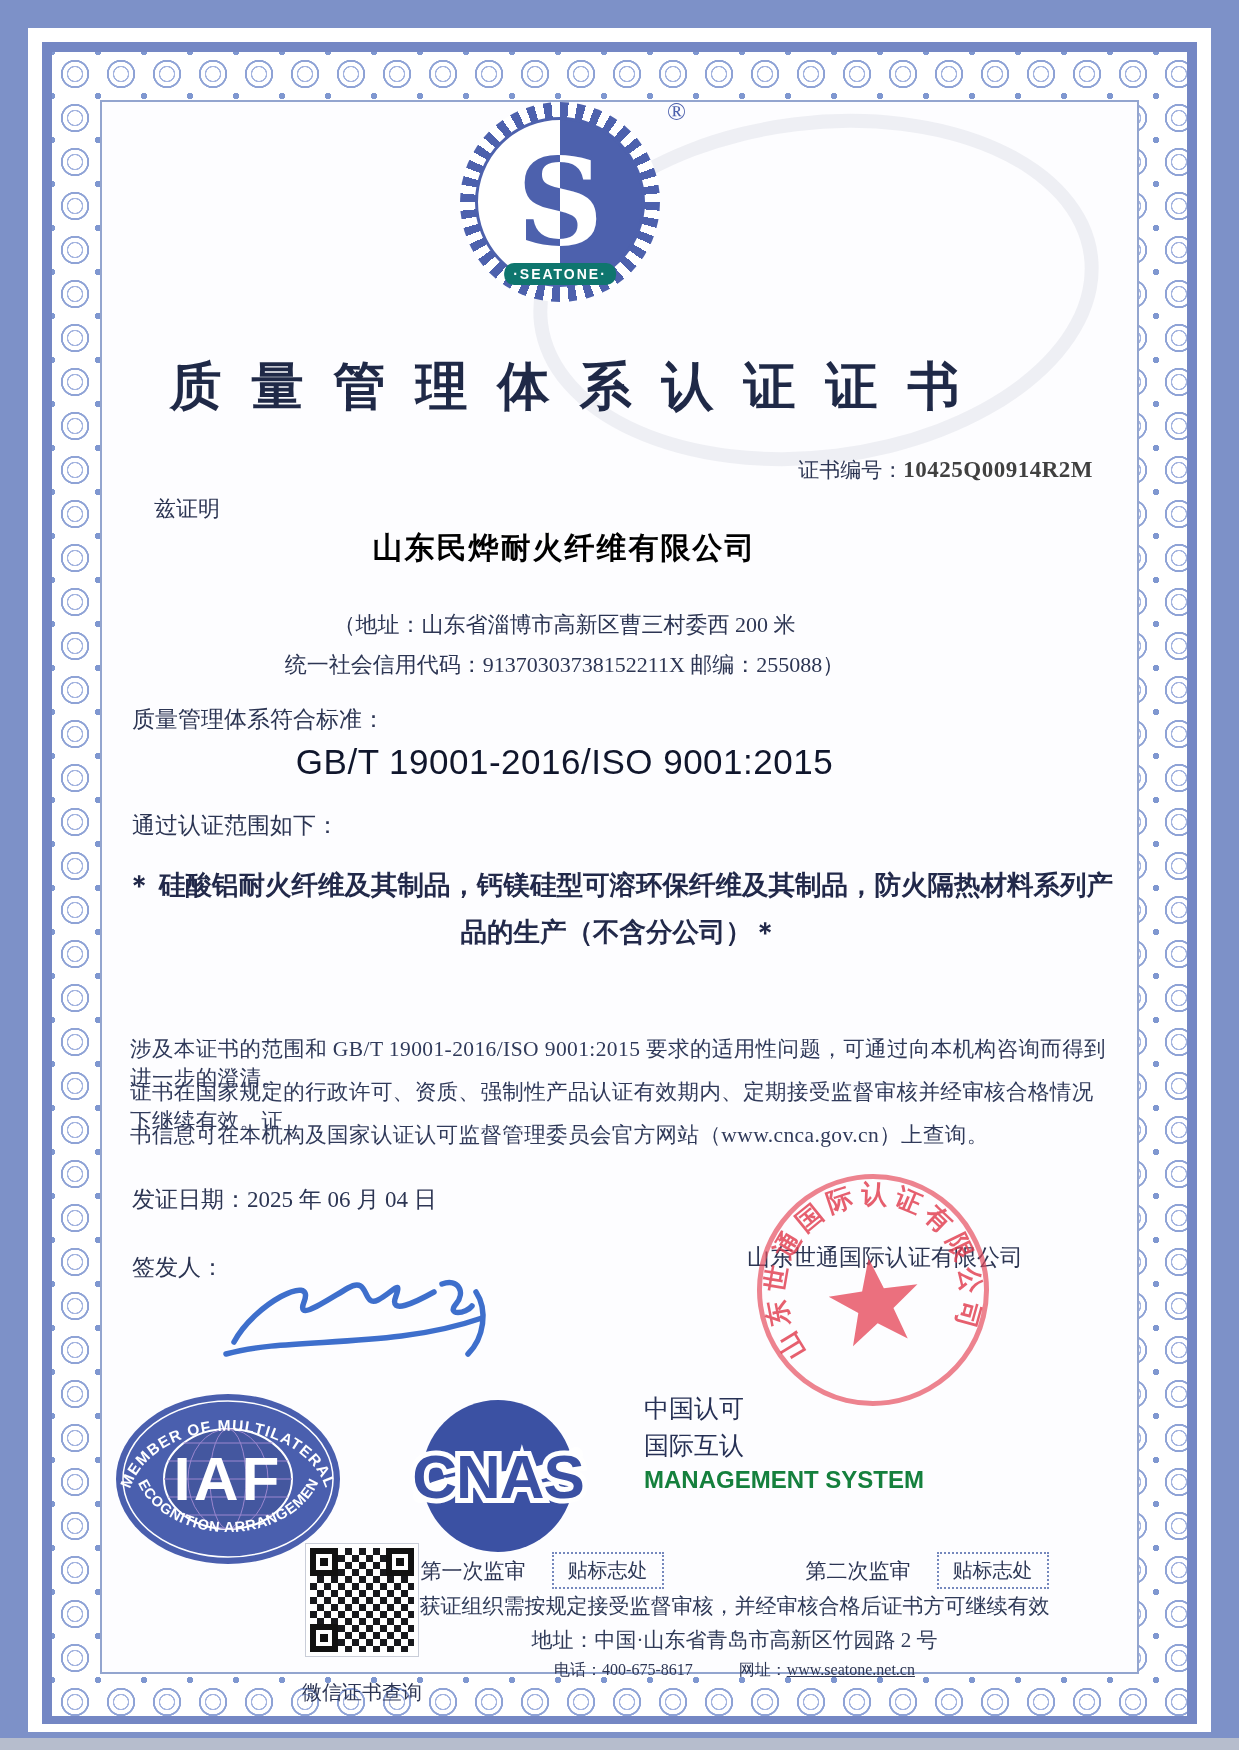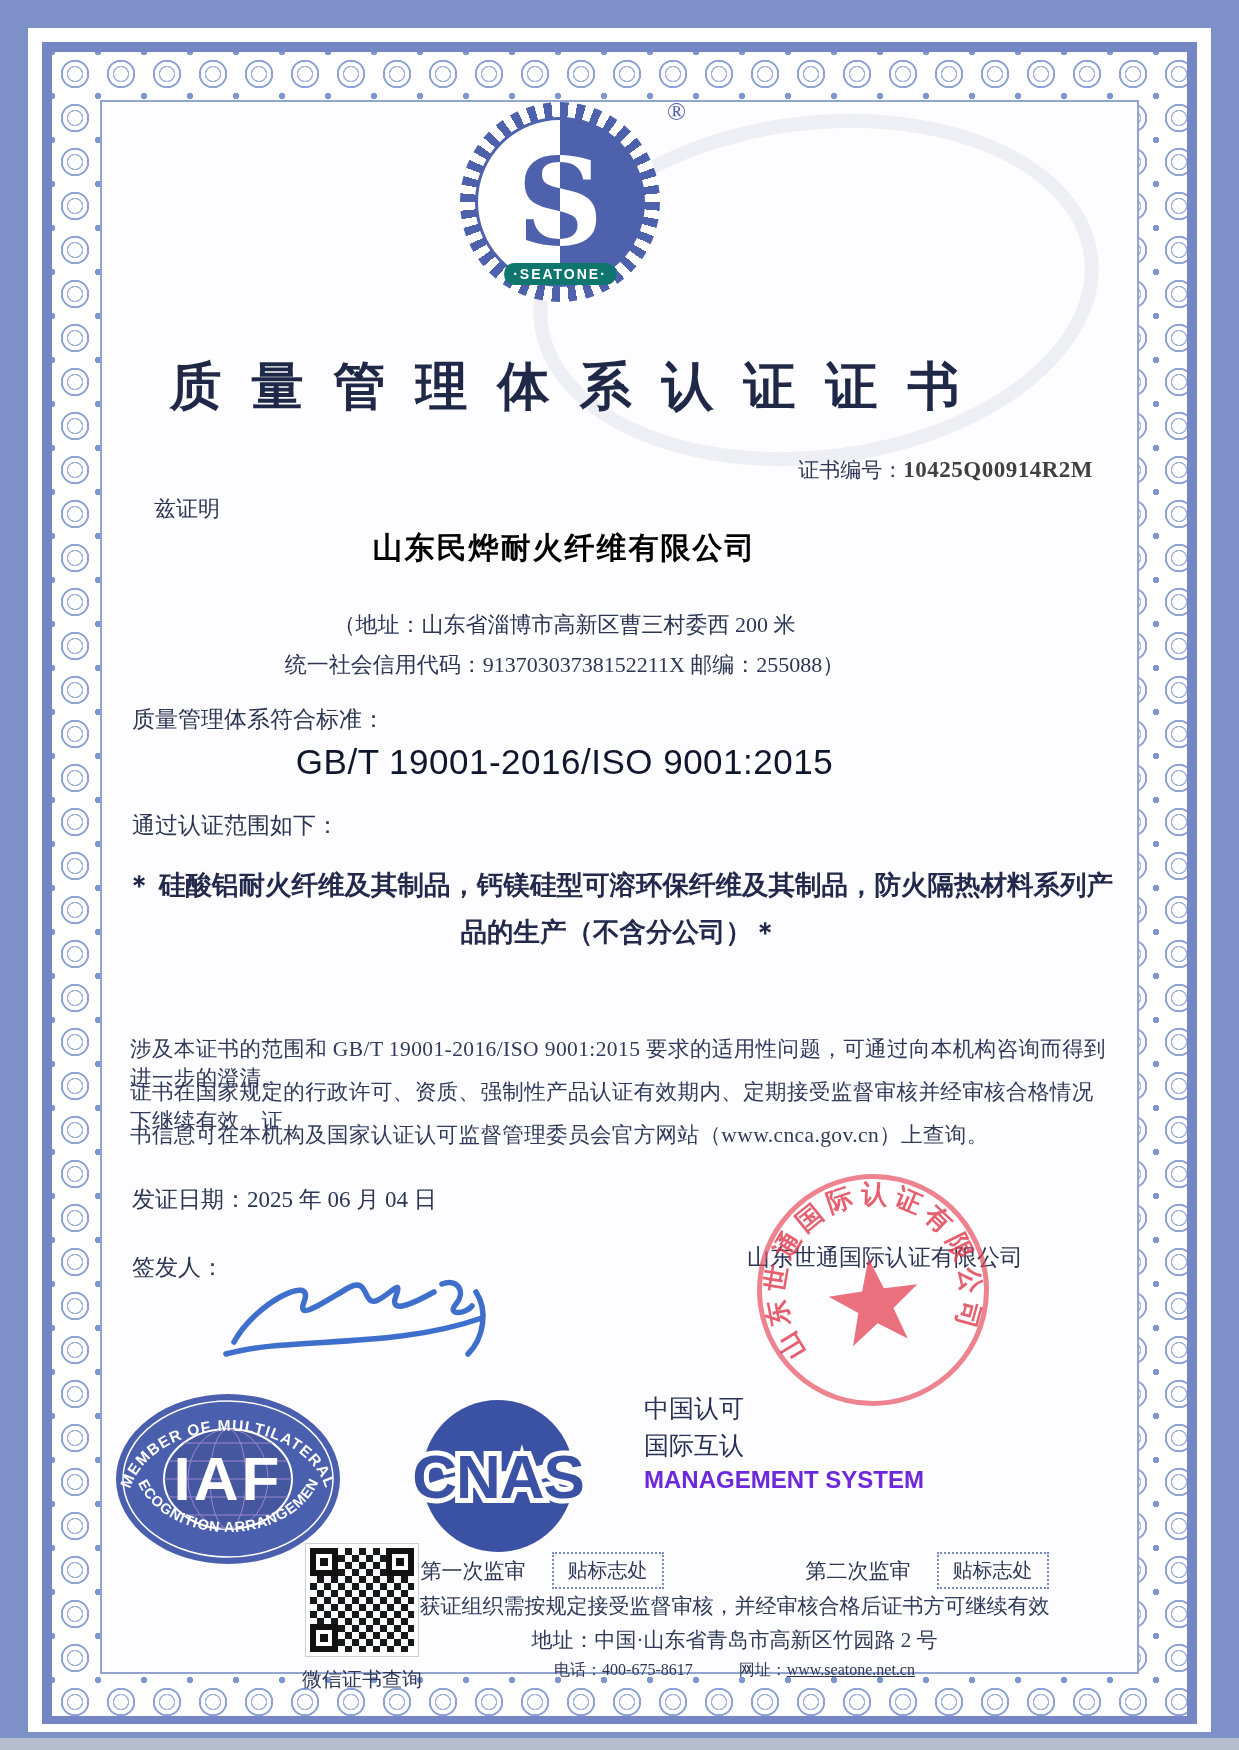--- a/index.html
+++ b/index.html
@@ -57,28 +57,28 @@
   .issuer{left:618px;top:1140px;width:330px;text-align:center;font-size:23px;}
   
   .stamp{left:655px;top:1072px;width:232px;height:232px;transform:rotate(-8deg);z-index:5;}
   .stamp-circle{position:absolute;inset:0;border-radius:50%;border:5px solid rgba(229,72,90,.68);}
   .stamp-star{position:absolute;left:67px;top:80px;width:98px;height:98px;}
   .stamp-textsvg{position:absolute;inset:0;}
   
   .iaf{left:12px;top:1290px;width:228px;height:174px;}
   .cnas{left:290px;top:1294px;width:212px;height:164px;}
   .accr{left:542px;top:1288px;font-size:25px;line-height:37px;color:#273155;white-space:nowrap;}
-  .accr .en{font-family:"Liberation Sans",sans-serif;font-weight:bold;font-size:24px;line-height:31px;color:#6d28d9;}
+  .accr .en{font-family:"Liberation Sans",sans-serif;font-weight:bold;font-size:24px;line-height:31px;color:#15803d;}
   .qrwrap{left:198px;top:1442px;width:124px;text-align:center;}
   .qr{position:relative;display:inline-block;width:104px;height:104px;border:4px solid #fff;outline:1px solid #c9cdd8;
       background:repeating-conic-gradient(#17181c 0% 25%,#ffffff 0% 50%) 0 0/14px 14px;}
   .finder{position:absolute;width:28px;height:28px;border:6px solid #111;background:#fff;box-sizing:border-box;}
   .finder::after{content:'';position:absolute;inset:4px;background:#111;}
   .f-tl{left:0;top:0;}.f-tr{right:0;top:0;}.f-bl{left:0;bottom:0;}
-  .qr-label{display:block;margin-top:6px;font-size:20px;color:#2c3553;position:static;}
+  .qr-label{display:block;margin-top:19px;font-size:20px;color:#2c3553;position:static;}
   .footer-right{left:300px;right:70px;text-align:center;font-size:21px;color:#2f3a58;}
   .audit-row{top:1450px;display:flex;justify-content:center;align-items:center;gap:26px;position:absolute;left:300px;right:70px;}
   .audit-row span{position:static;}
   .sticker{border:2px dotted #7588bd;padding:3px 14px;font-size:20px;color:#2f3a58;}
   .audit-label{font-size:21px;}
   .sup-note{top:1490px;}
   .f-addr{top:1524px;}
   .f-phone{top:1558px;display:flex;justify-content:center;gap:46px;position:absolute;left:300px;right:70px;}
   .f-phone span{position:static;}
   .weburl{text-decoration:underline;}

